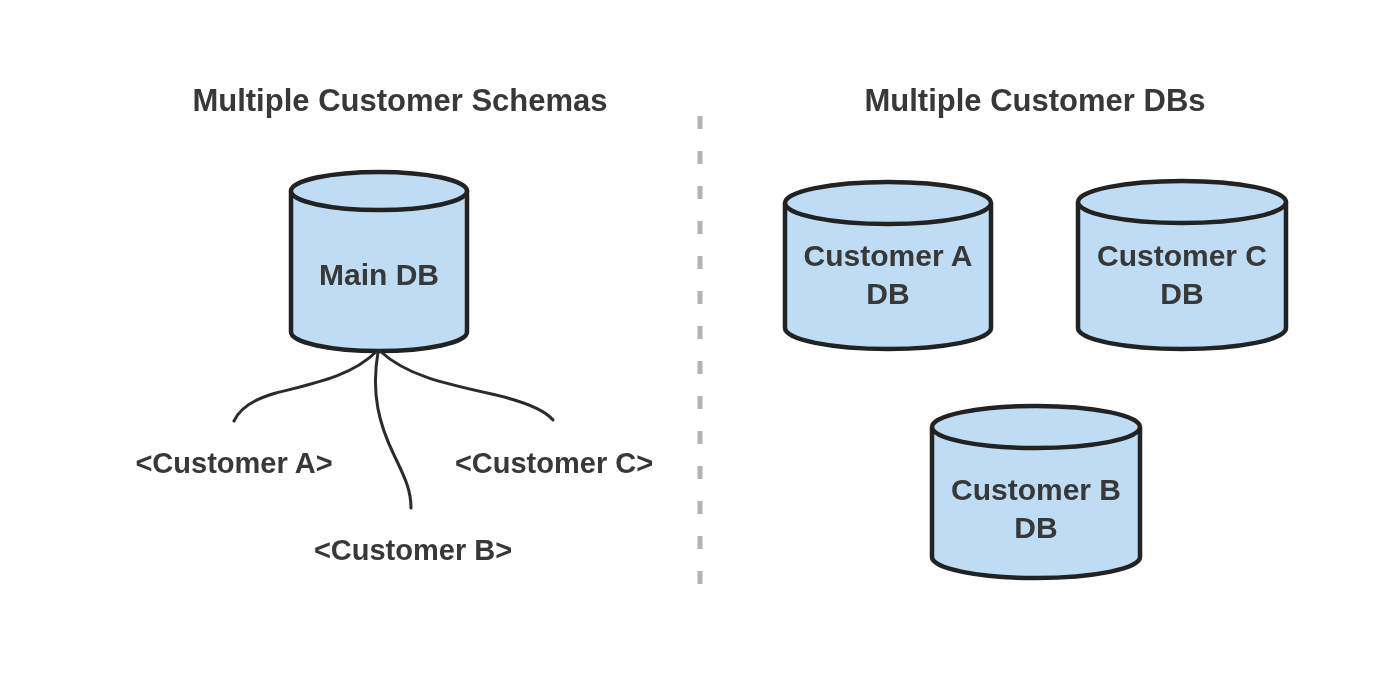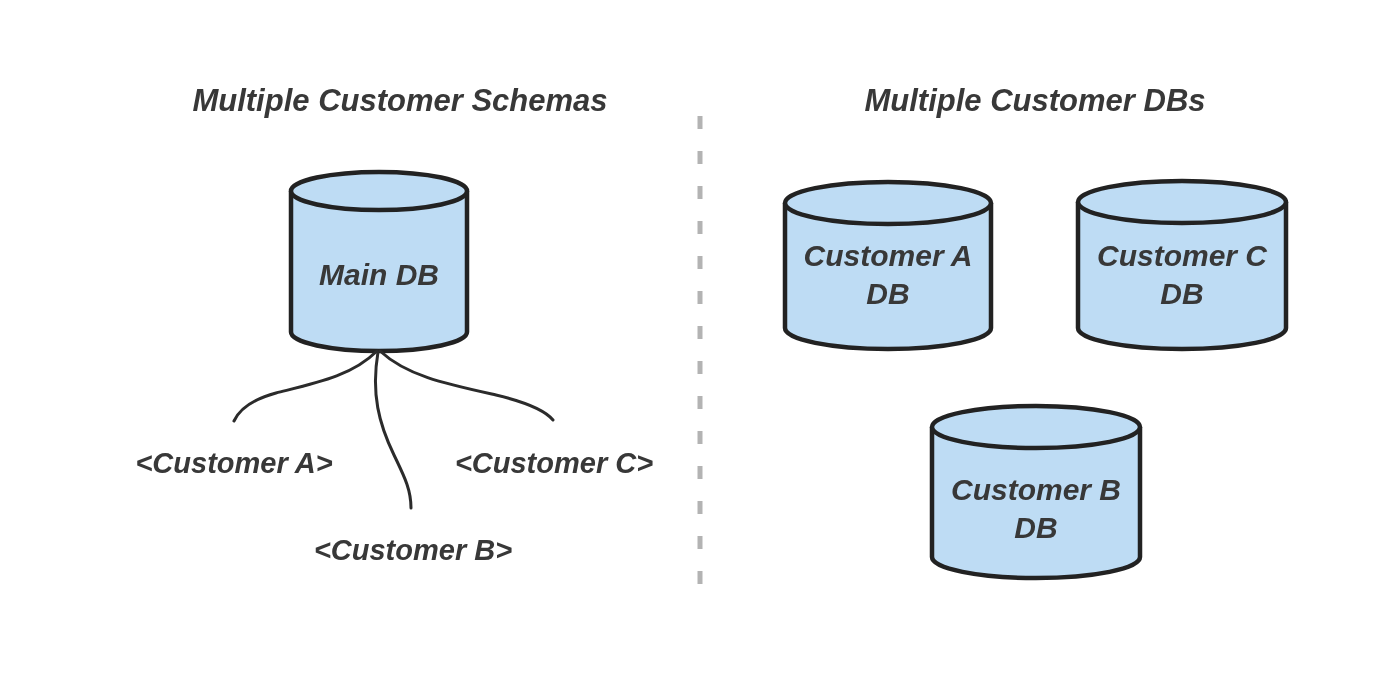--- a/index.html
+++ b/index.html
@@ -7,21 +7,20 @@
     padding: 0;
     background: var(--background, #ffffff);
     font-family: "Liberation Sans", sans-serif;
   }
   .canvas {
     position: relative;
     width: 1400px;
     height: 700px;
     background: var(--background, #ffffff);
     overflow: hidden;
-    font-style: italic;
   }
   svg text {
     text-anchor: middle;
     dominant-baseline: central;
     font-family: "Liberation Sans", sans-serif;
     fill: var(--text, #383838);
     font-weight: bold;
   }
   .title-text   { font-size: 31px; }
   .cyl-label    { font-size: 30px; }

